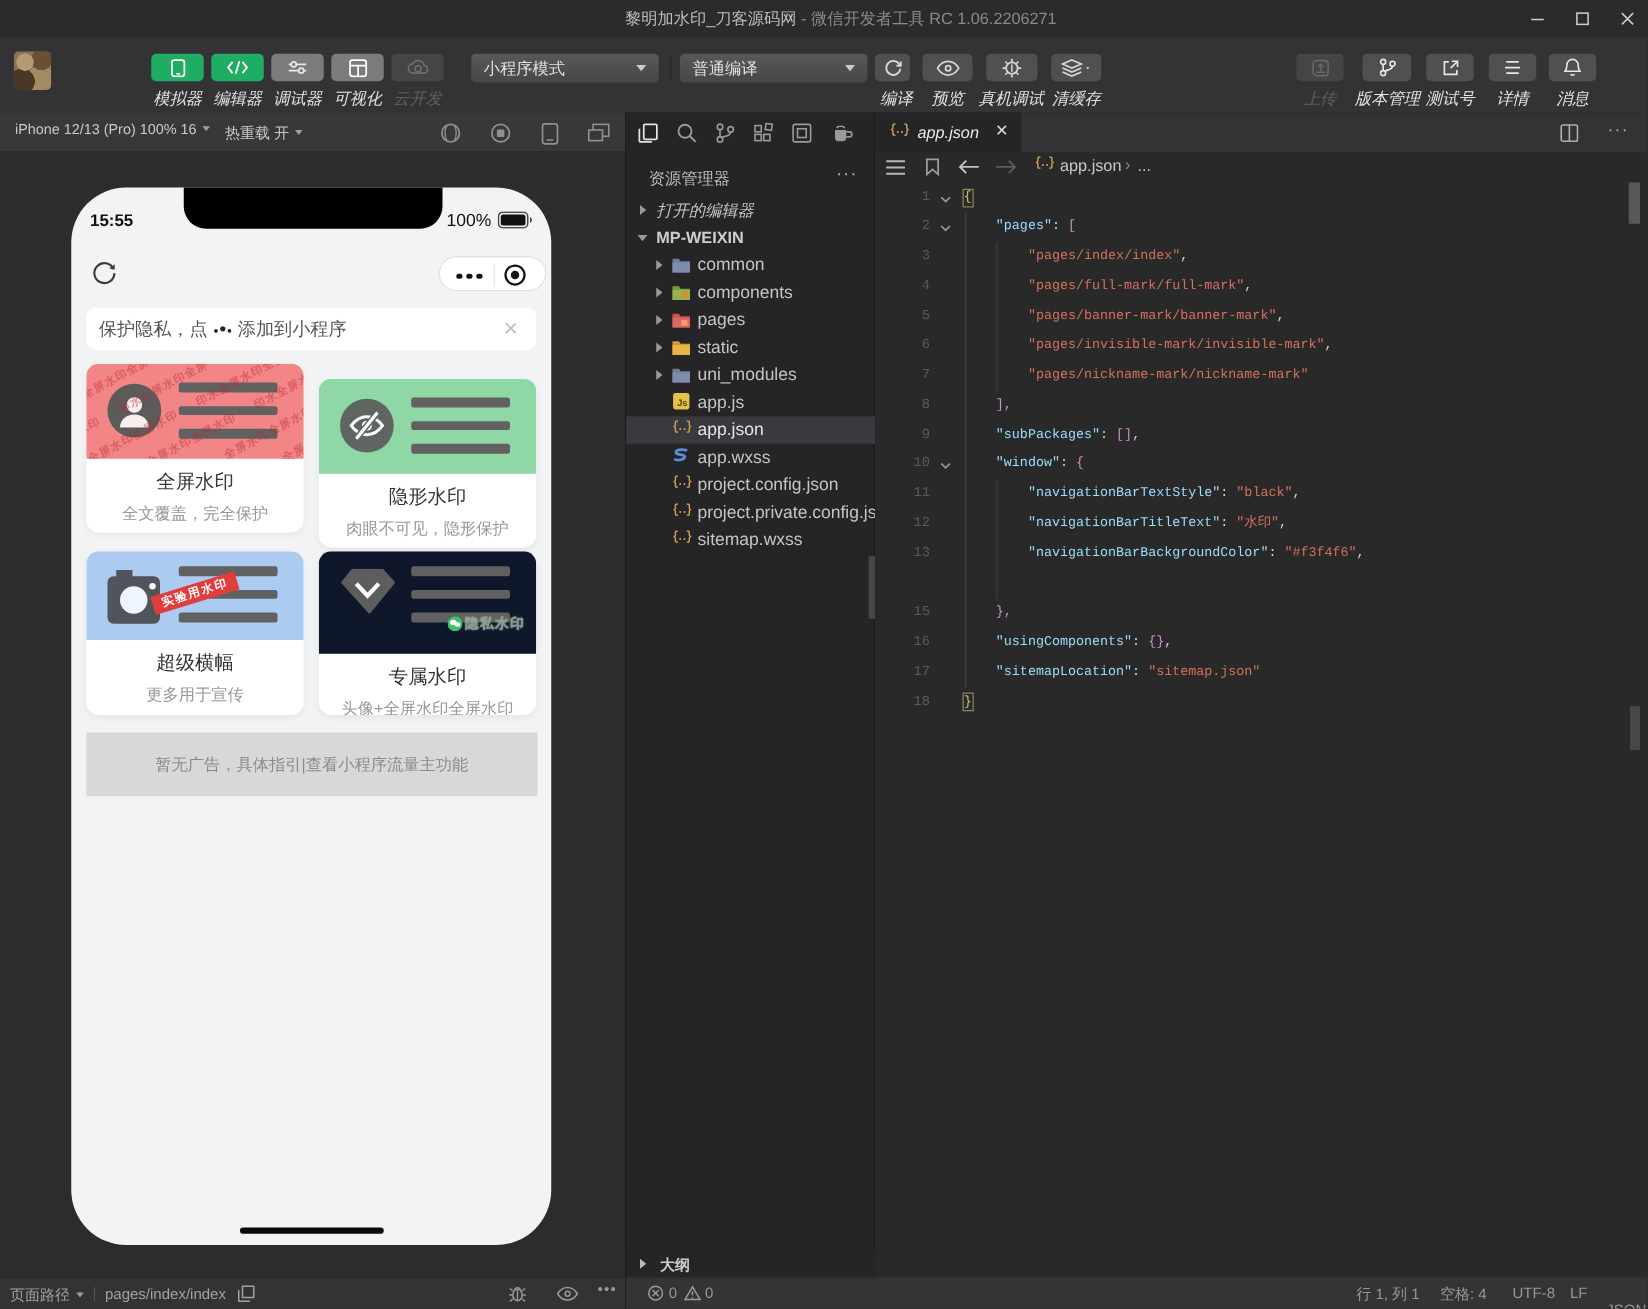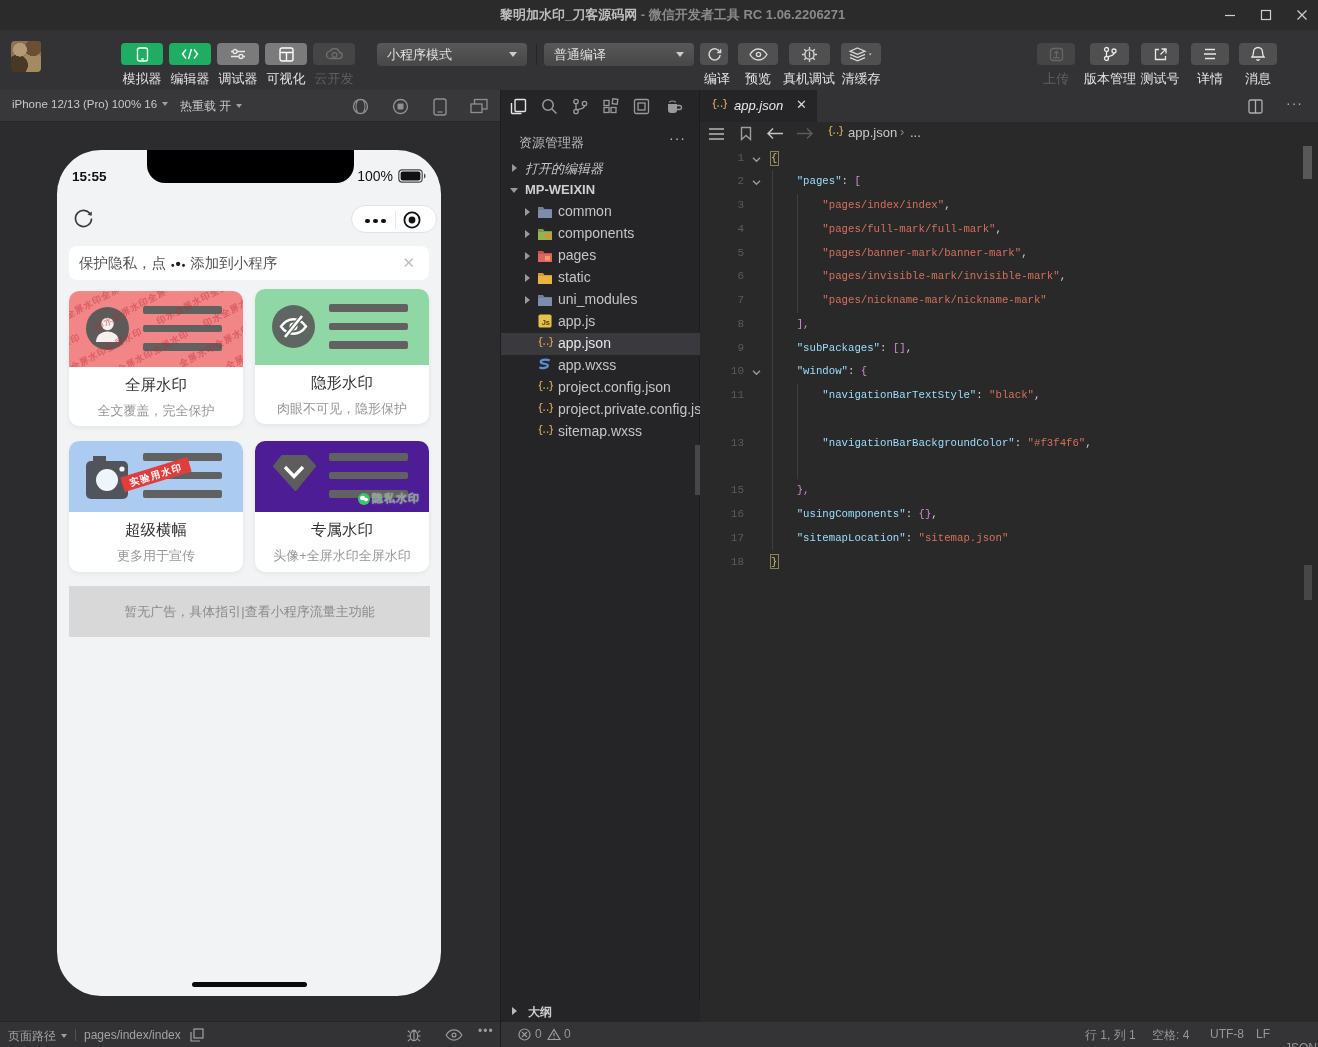--- a/index.html
+++ b/index.html
@@ -2,34 +2,34 @@
 <html><head>
 <meta charset="utf-8">
 <style>
 * { margin:0; padding:0; box-sizing:border-box; }
 html,body { width:1318px; height:1047px; overflow:hidden; }
 body { position:relative; background:#2d2d2d; font-family:"Liberation Sans",sans-serif; }
 .abs { position:absolute; }
 
 #titlebar { position:absolute; left:0; top:0; width:1318px; height:30px; background:#2b2b2b; }
 #menu { position:absolute; left:14px; top:0; height:30px; display:flex; align-items:center; gap:10px; font-size:13px; color:#d2d2d2; }
-#wintitle { position:absolute; left:500px; top:0; height:30px; display:flex; align-items:center; font-size:13px; color:#bdbdbd;font-weight:bold; }
+#wintitle { position:absolute; left:500px; top:0; height:30px; display:flex; align-items:center; font-size:13px; color:#bdbdbd; }
 #wintitle .dim { color:#8a8a8a; }
 .winbtn { position:absolute; top:7px; width:16px; height:16px; color:#cfcfcf; }
 
 #toolbar { position:absolute; left:0; top:30px; width:1318px; height:60px; background:#333335; }
 #avatar { position:absolute; left:11px; top:11px; width:30px; height:31px; border-radius:4px; overflow:hidden;
   background:
    radial-gradient(circle at 30% 28%, #b59a75 0 22%, transparent 23%),
    radial-gradient(circle at 74% 22%, #6b4f35 0 25%, transparent 26%),
    radial-gradient(circle at 22% 78%, #4a3826 0 30%, transparent 31%),
    radial-gradient(circle at 72% 72%, #a28a62 0 35%, transparent 36%),
    #8a7252; }
 .tbtn { position:absolute; top:13px; height:22px; border-radius:4px; display:flex; align-items:center; justify-content:center; }
-.tlabel { position:absolute; top:40px; font-size:13px; color:#e3e3e3; text-align:center; white-space:nowrap; transform:translateX(-50%); }
+.tlabel { position:absolute; top:40px; font-size:13px; color:#e3e3e3; text-align:center; white-space:nowrap; transform:translateX(-50%);font-style:italic; }
 .tlabel.dim { color:#5f5f5f; }
 .green { background:#1fad63; }
 .gray { background:#7b7b7b; }
 .dimbox { background:#454545; }
 .rbox { background:#505050; }
 .sel { position:absolute; top:13px; height:23px; background:linear-gradient(#585858,#474747); border-radius:4px; color:#e0e0e0; font-size:13px; display:flex; align-items:center; padding-left:10px; }
 .sel .caret { position:absolute; right:10px; top:9px; width:0; height:0; border-left:4px solid transparent; border-right:4px solid transparent; border-top:5px solid #cccccc; }
 
 #sim { position:absolute; left:0; top:90px; width:501px; height:957px; background:#2c2c2e; border-right:1px solid #1e1e1e; }
 #simbar { position:absolute; left:0; top:0; width:100%; height:32px; background:#38383a; border-bottom:1px solid #262628; color:#c9c9c9; font-size:12px; }
@@ -275,21 +275,21 @@
               <circle cx="21.5" cy="17" r="6.2" fill="#f7efef"></circle>
               <path d="M10 35c0-6.4 5.1-10.5 11.5-10.5S33 28.6 33 35z" fill="#f7efef"></path>
             </svg>
         </div>
         <div class="wmark">全屏水印全屏水印 印水全屏水印全屏 全屏水印全屏水印 印水全屏水印全屏 全屏水印全屏水印 印水全屏水印全屏 全屏水印全屏水印 印水全屏水印全屏 全屏水印全屏水印 印水全屏水印全屏 全屏水印全屏水印 印水全屏水印全屏 全屏水印全屏水印 印水全屏水印全屏 全屏水印全屏水印 印水全屏水印全屏 全屏水印全屏水印 印水全屏水印全屏 全屏水印全屏水印 印水全屏水印全屏 全屏水印全屏水印 印水全屏水印全屏 全屏水印全屏水印 印水全屏水印全屏 全屏水印全屏水印 印水全屏水印全屏 全屏水印全屏水印 印水全屏水印全屏 全屏水印全屏水印 印水全屏水印全屏 全屏水印全屏水印 印水全屏水印全屏 全屏水印全屏水印 印水全屏水印全屏 全屏水印全屏水印 印水全屏水印全屏 全屏水印全屏水印 印水全屏水印全屏 全屏水印全屏水印 印水全屏水印全屏 全屏水印全屏水印 印水全屏水印全屏 全屏水印全屏水印 印水全屏水印全屏 全屏水印全屏水印 印水全屏水印全屏 全屏水印全屏水印 印水全屏水印全屏 全屏水印全屏水印 印水全屏水印全屏 全屏水印全屏水印 印水全屏水印全屏 全屏水印全屏水印 印水全屏水印全屏 全屏水印全屏水印 印水全屏水印全屏 全屏水印全屏水印 印水全屏水印全屏 全屏水印全屏水印 印水全屏水印全屏 全屏水印全屏水印 印水全屏水印全屏 全屏水印全屏水印 印水全屏水印全屏 全屏水印全屏水印 印水全屏水印全屏 全屏水印全屏水印 印水全屏水印全屏</div>
       </div>
       <div class="ctitle">全屏水印</div>
       <div class="csub">全文覆盖，完全保护</div>
     </div>
 
-    <div class="card" style="left:198px; top:139px; height:135px;">
+    <div class="card" style="left:198px; top:153px; height:135px;">
       <div class="cimg" style="height:76px; background:#90d7a6;">
         <div class="bar" style="top:15px;"></div>
           <div class="bar" style="top:33.5px;"></div>
           <div class="bar" style="top:52px;"></div>
         <div class="circle-ic" style="top:16px; background:#5f6560;">
           <svg width="43" height="43" viewBox="0 0 43 43">
               <path d="M9 21.5c3.4-4.8 7.7-7.2 12.5-7.2s9.1 2.4 12.5 7.2c-3.4 4.8-7.7 7.2-12.5 7.2S12.4 26.3 9 21.5z" fill="none" stroke="#fff" stroke-width="2.4"></path>
               <circle cx="21.5" cy="21.5" r="4" fill="#fff"></circle>
               <path d="M12 33L31 10" stroke="#5f6560" stroke-width="5"></path>
               <path d="M13 32L30 11" stroke="#fff" stroke-width="2.6"></path>
@@ -311,21 +311,21 @@
             <circle cx="23" cy="24" r="11" fill="#eef5fb"></circle>
             <circle cx="38" cy="13" r="2.6" fill="#eef5fb"></circle>
           </svg>
         <div class="abs" style="left:52px; top:26px; width:70px; height:15px; background:#e23d3d; transform:rotate(-17deg); color:#fff; font-size:9.5px; font-weight:bold; text-align:center; line-height:15px; letter-spacing:1.5px;">实验用水印</div>
       </div>
       <div class="ctitle">超级横幅</div>
       <div class="csub">更多用于宣传</div>
     </div>
 
     <div class="card" style="left:198px; top:291px; height:131px;">
-      <div class="cimg" style="height:71px; background:#4c1d95;">
+      <div class="cimg" style="height:82px; background:#0f172a;">
         <div class="bar" style="top:12px;"></div>
           <div class="bar" style="top:30.5px;"></div>
           <div class="bar" style="top:49px;"></div>
         <svg class="abs" style="left:17px; top:14px;" width="44" height="36" viewBox="0 0 44 36">
             <path d="M10 1h24l9 10-19.5 24L2 11z" fill="#5d5d5d" stroke="#5d5d5d" stroke-width="2" stroke-linejoin="round"></path>
             <path d="M13 12l9 9.5 9-9.5" fill="none" stroke="#fff" stroke-width="3.4"></path>
           </svg>
         <div class="abs" style="left:103px; top:50px; display:flex; align-items:center;">
           <svg width="12" height="12" viewBox="0 0 12 12">
               <circle cx="6" cy="6" r="6" fill="#3ec269"></circle>
@@ -525,20 +525,21 @@
 <div class="cl" style="top:71.88px;"><span class="ln">4</span><span class="ct"><span class="pu">        </span><span class="st">"pages/full-mark/full-mark"</span><span class="pu">,</span></span></div>
 <div class="cl" style="top:95.64px;"><span class="ln">5</span><span class="ct"><span class="pu">        </span><span class="st">"pages/banner-mark/banner-mark"</span><span class="pu">,</span></span></div>
 <div class="cl" style="top:119.40px;"><span class="ln">6</span><span class="ct"><span class="pu">        </span><span class="st">"pages/invisible-mark/invisible-mark"</span><span class="pu">,</span></span></div>
 <div class="cl" style="top:143.16px;"><span class="ln">7</span><span class="ct"><span class="pu">        </span><span class="st">"pages/nickname-mark/nickname-mark"</span></span></div>
 <div class="cl" style="top:166.92px;"><span class="ln">8</span><span class="ct"><span class="pu">    </span><span class="b2">],</span></span></div>
 <div class="cl" style="top:190.68px;"><span class="ln">9</span><span class="ct"><span class="pu">    </span><span class="pn">"subPackages"</span><span class="pu">: </span><span class="b2">[]</span><span class="pu">,</span></span></div>
 <div class="cl" style="top:214.44px;"><span class="ln">10</span><span class="chev" style="top:8px;"><svg width="9" height="9" viewBox="0 0 9 9">
             <path d="M1 2.8l3.5 3.5L8 2.8" fill="none" stroke="#9a9a9a" stroke-width="1.4"></path>
           </svg></span><span class="ct"><span class="pu">    </span><span class="pn">"window"</span><span class="pu">: </span><span class="b2">{</span></span></div>
 <div class="cl" style="top:238.20px;"><span class="ln">11</span><span class="ct"><span class="pu">        </span><span class="pn">"navigationBarTextStyle"</span><span class="pu">: </span><span class="st">"black"</span><span class="pu">,</span></span></div>
+<div class="cl" style="top:261.96px;"><span class="ln">12</span><span class="ct"><span class="pu">        </span><span class="pn">"navigationBarTitleText"</span><span class="pu">: </span><span class="st">"水印"</span><span class="pu">,</span></span></div>
 <div class="cl" style="top:285.72px;"><span class="ln">13</span><span class="ct"><span class="pu">        </span><span class="pn">"navigationBarBackgroundColor"</span><span class="pu">: </span><span class="st">"#f3f4f6"</span><span class="pu">,</span></span></div>
 <div class="cl" style="top:333.24px;"><span class="ln">15</span><span class="ct"><span class="pu">    </span><span class="b2">},</span></span></div>
 <div class="cl" style="top:357.00px;"><span class="ln">16</span><span class="ct"><span class="pu">    </span><span class="pn">"usingComponents"</span><span class="pu">: </span><span class="b2">{}</span><span class="pu">,</span></span></div>
 <div class="cl" style="top:380.76px;"><span class="ln">17</span><span class="ct"><span class="pu">    </span><span class="pn">"sitemapLocation"</span><span class="pu">: </span><span class="st">"sitemap.json"</span></span></div>
 <div class="cl" style="top:404.52px;"><span class="ln">18</span><span class="ct"><span class="b1">}</span></span></div>
 </div>
   <div class="abs" style="left:603px; top:56px; width:9px; height:33px; background:#585858;"></div>
   <div class="abs" style="left:604px; top:475px; width:8px; height:35px; background:#474747;"></div>
 </div>
 

